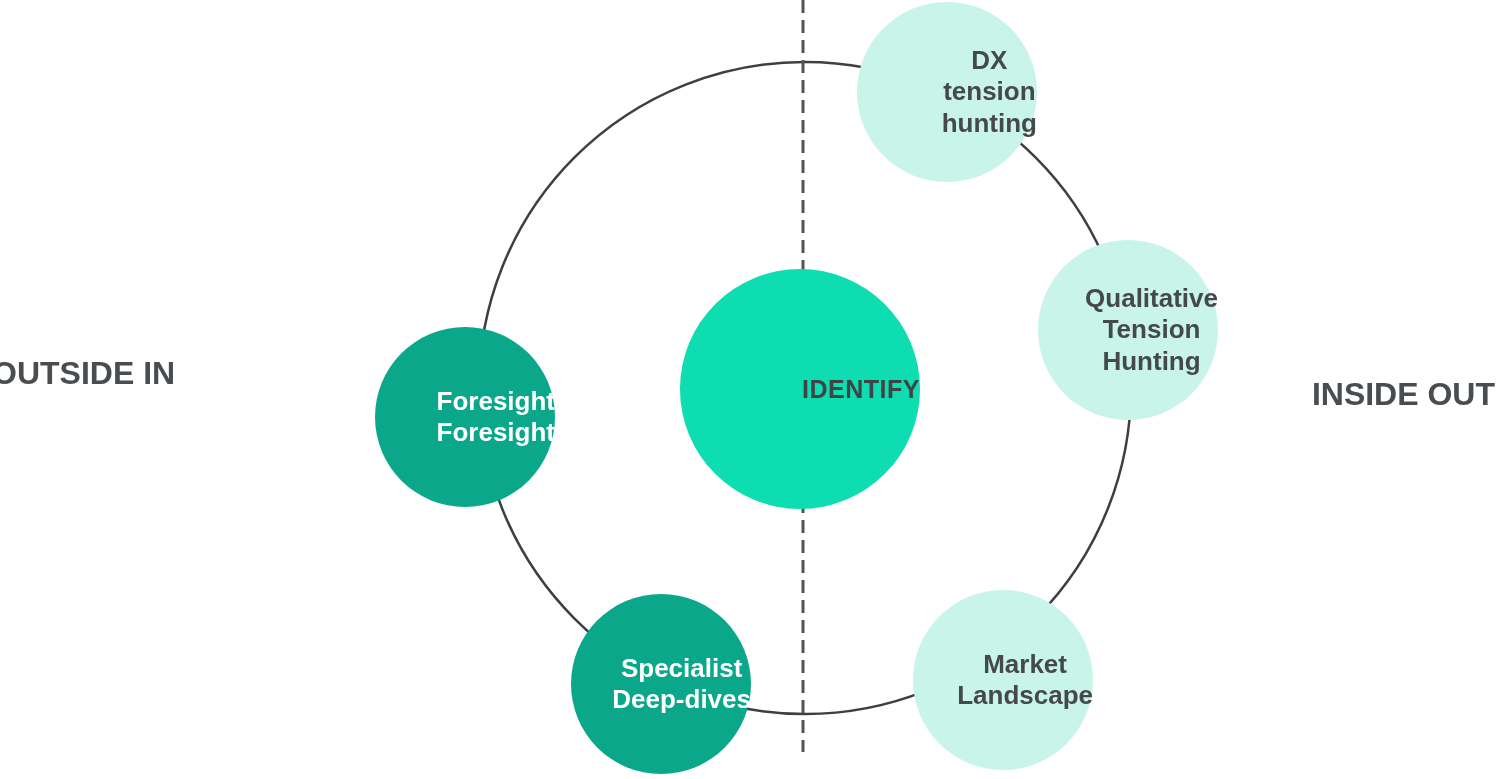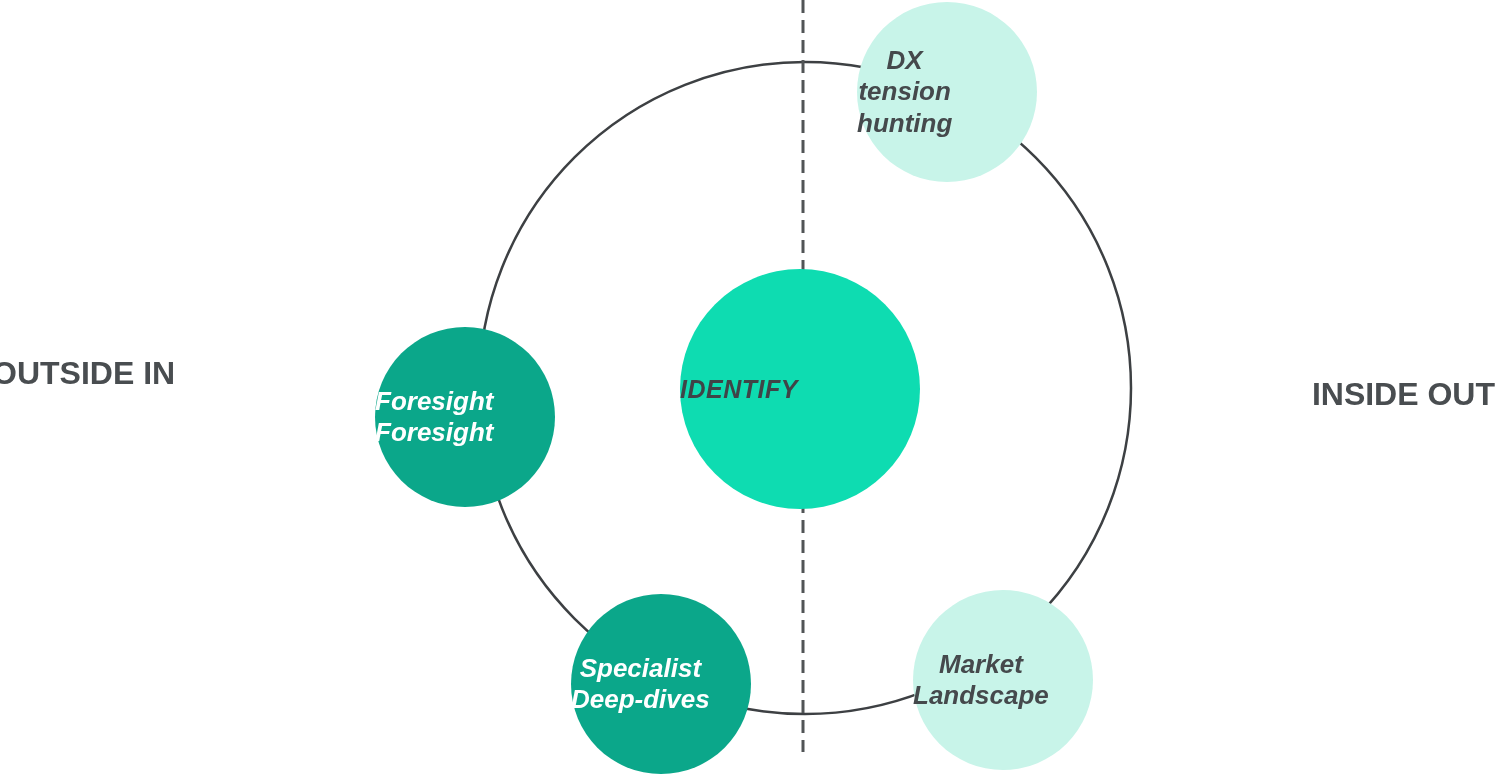--- a/index.html
+++ b/index.html
@@ -30,24 +30,23 @@
   .divider {
     stroke: var(--dashed-line-stroke, #515456);
     stroke-width: 3;
     stroke-dasharray: 13 7;
   }
   .node {
     position: absolute;
     border-radius: 50%;
     display: flex;
     align-items: center;
-    justify-content: flex-start;
+    justify-content: flex-end;
     text-align: center;
     font-weight: 700;
-    font-style: italic;
   }
   .node .node-label {
     line-height: 1.2;
     font-size: 26px;
   }
   .node.outside {
     width: 180px;
     height: 180px;
     background: var(--outside-circle-fill, #0ba78a);
     color: var(--outside-text, #ffffff);
@@ -116,20 +115,27 @@
   </div>
 
   <div class="node inside dx">
     <div class="node-label">
       <div>DX</div>
       <div>tension</div>
       <div>hunting</div>
     </div>
   </div>
 
+  <div class="node inside qualitative">
+    <div class="node-label">
+      <div>Qualitative</div>
+      <div>Tension</div>
+      <div>Hunting</div>
+    </div>
+  </div>
 
   <div class="node inside market">
     <div class="node-label">
       <div>Market</div>
       <div>Landscape</div>
     </div>
   </div>
 
   <div class="node center-node">
     <div class="node-label">IDENTIFY</div>

